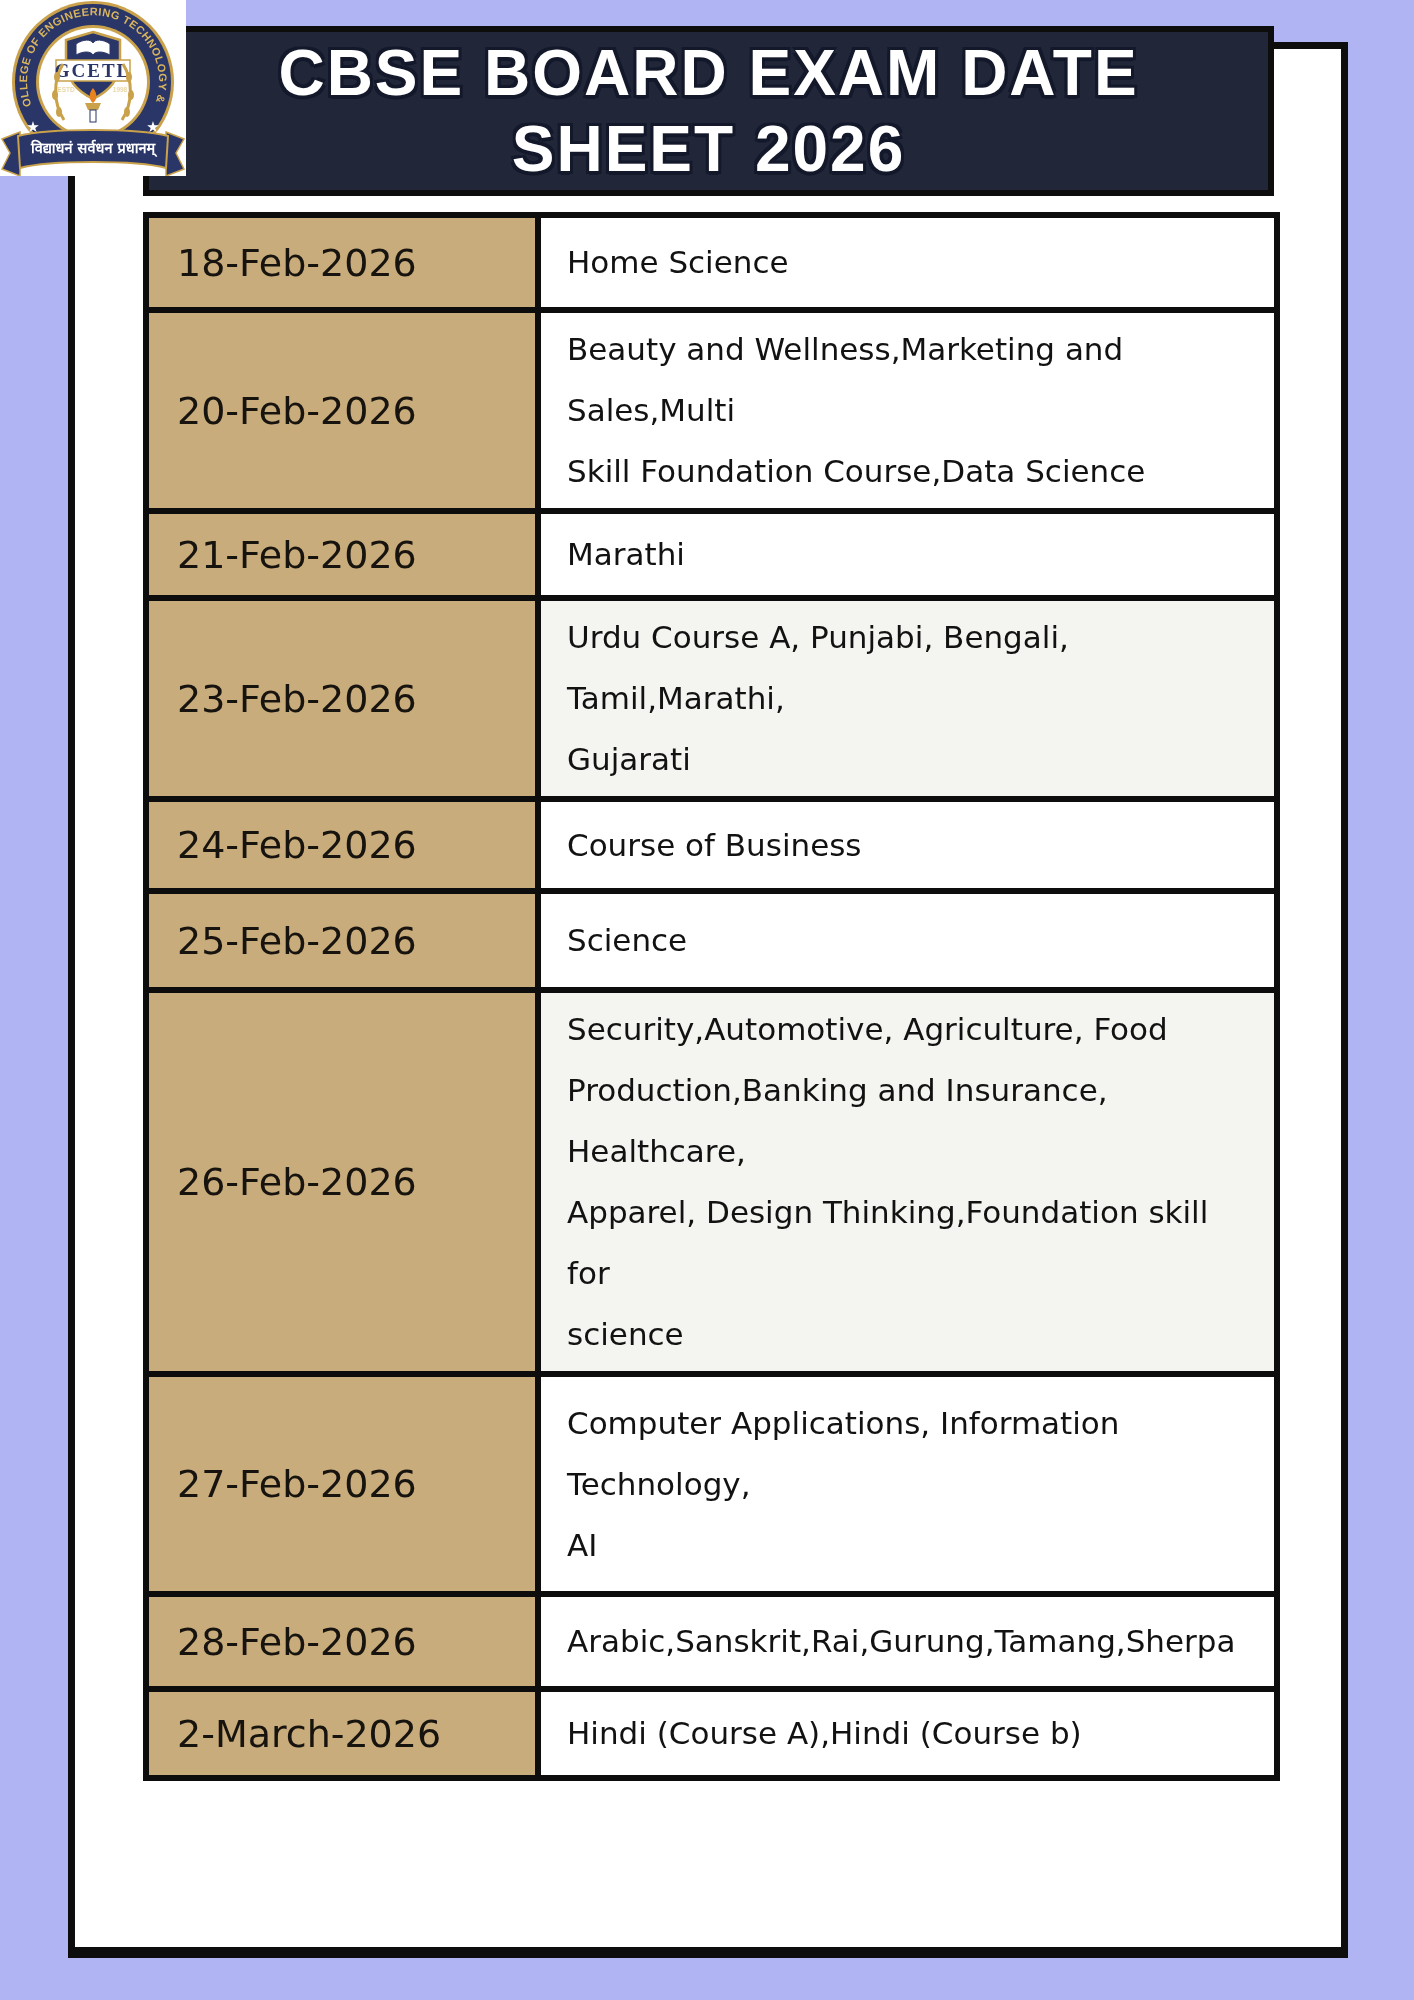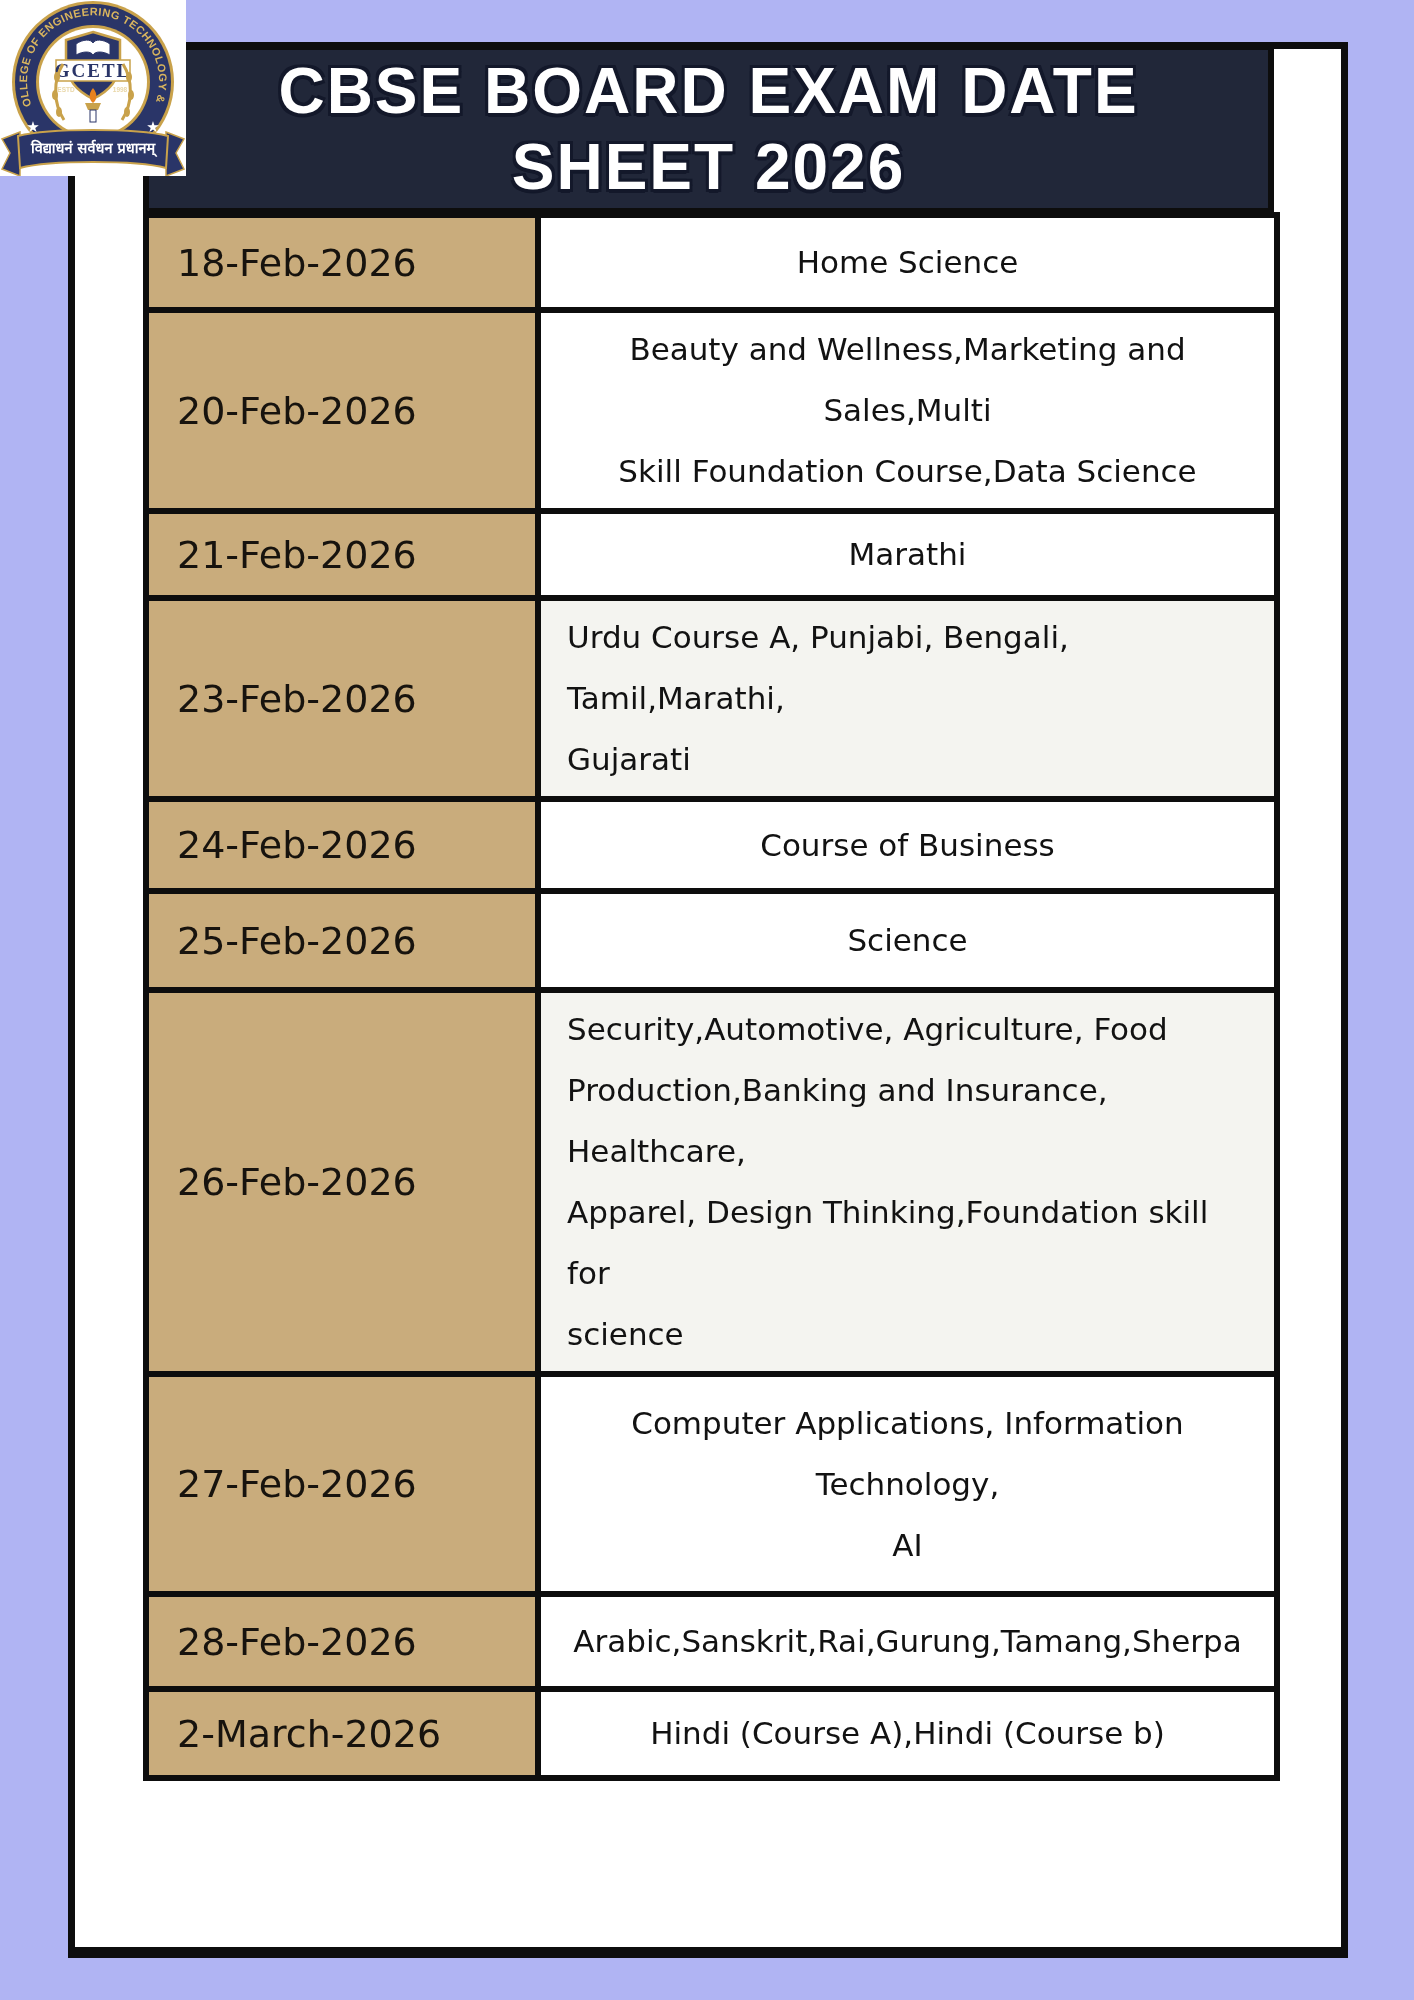--- a/index.html
+++ b/index.html
@@ -14,21 +14,21 @@
     position:relative; overflow:hidden;
     background:var(--lavender);
     font-family:"Liberation Sans", sans-serif;
   }
   .card{
     position:absolute; left:68px; top:42px; width:1280px; height:1916px;
     background:var(--card-white);
     border:7px solid var(--ink); border-bottom-width:11px;
   }
   .title-band{
-    position:absolute; left:143px; top:44px; width:1131px; height:170px;
+    position:absolute; left:143px; top:26px; width:1131px; height:170px;
     background:var(--navy); border:6px solid var(--ink);
     display:flex; flex-direction:column; justify-content:center; align-items:center;
     gap:2px;
   }
   .title-line{
     color:#ffffff; font-weight:bold; font-size:64px; line-height:74px;
     letter-spacing:2px; text-align:center; white-space:nowrap;
     text-shadow:-3px 3px 0 #13182a, 3px 3px 0 #13182a, -3px -3px 0 #13182a,
                  3px -3px 0 #13182a, 0 4px 0 #13182a;
   }
@@ -52,21 +52,21 @@
     letter-spacing:1px;
   }
   td.date{
     background:var(--tan); color:var(--text-dark);
     font-family:"DejaVu Sans", sans-serif; font-size:38px;
     text-align:left; padding-left:28px; vertical-align:middle; white-space:nowrap;
   }
   td.subj{
     background:var(--cell-white); color:#121212;
     font-family:"DejaVu Sans", sans-serif; font-size:31px; line-height:61px;
-    text-align:center; vertical-align:middle; white-space:pre-line;
+    vertical-align:middle; white-space:pre-line;
     padding:6px 26px;
   }
   tr.tint td.subj{ background:var(--cell-tint); }
   td.subj.left{ text-align:left; }
   td.subj.top{ vertical-align:top; padding-top:26px; }
   
   tr.rh-0 td{height:158px;} tr.rh-1 td{height:95px;}  tr.rh-2 td{height:143px;}
   tr.rh-3 td{height:87px;}  tr.rh-4 td{height:158px;} tr.rh-5 td{height:92px;}
   tr.rh-6 td{height:99px;}  tr.rh-7 td{height:252px;} tr.rh-8 td{height:220px;}
   tr.rh-9 td{height:95px;}  tr.rh-10 td{height:89px;}

